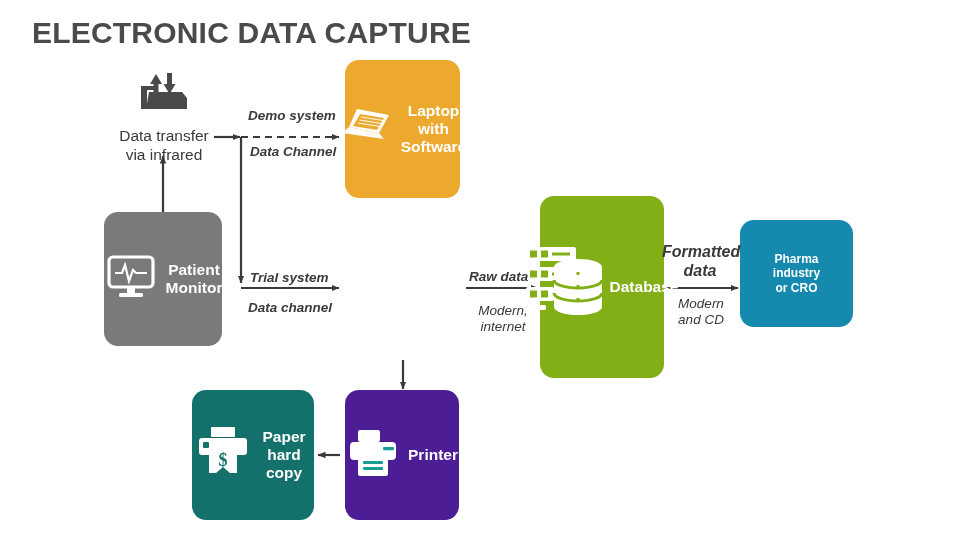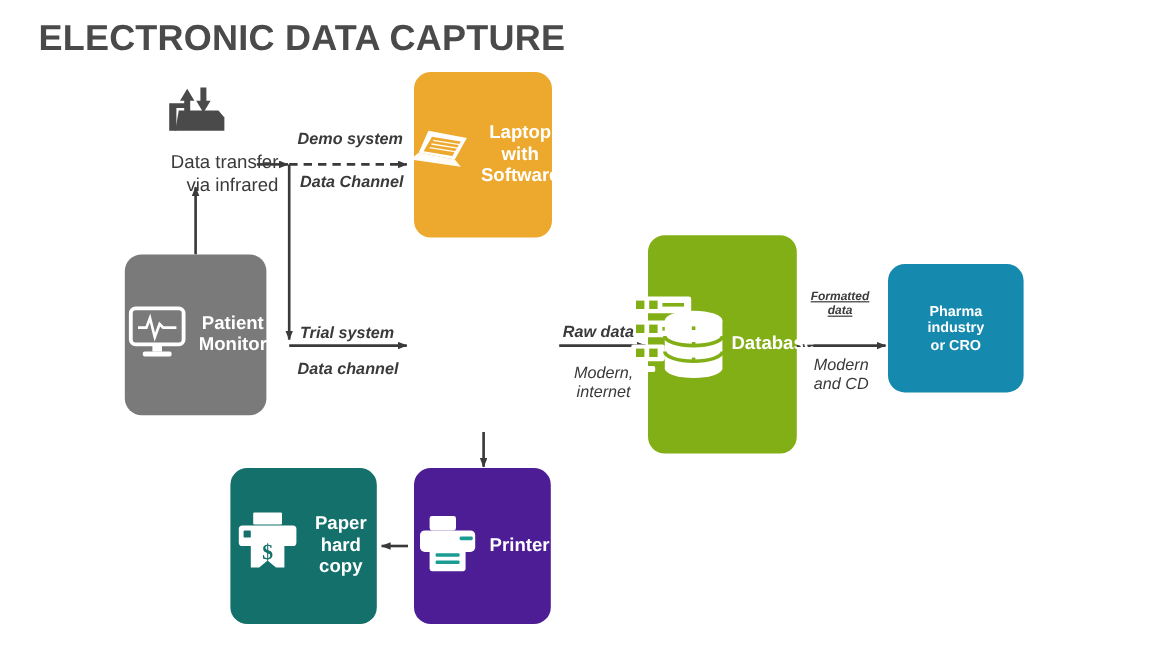--- a/index.html
+++ b/index.html
@@ -58,21 +58,21 @@
     color: #3a3a3a;
     white-space: pre-line;
     text-align: center;
     line-height: 1.2;
   }
   .edge-label.bold { font-weight: bold; }
   
   .plain-label {
     position: absolute;
     color: #3a3a3a;
-    text-align: right;
+    text-align: center;
     white-space: pre-line;
     line-height: 1.25;
   }
   .icon-free {
     position: absolute;
   }
   svg { display: block; }
 </style>
 </head>
 <body>
@@ -250,19 +250,19 @@
 
   <div class="edge-label bold" style="left:250px;top:270px;width:110px;font-size:13.5px;text-align:left;">Trial system</div>
 
   <div class="edge-label bold" style="left:248px;top:300px;width:115px;font-size:13.5px;text-align:left;">Data channel</div>
 
   <div class="edge-label bold" style="left:469px;top:269px;width:72px;font-size:13.5px;text-align:left;">Raw data</div>
 
   <div class="edge-label" style="left:467px;top:303px;width:72px;font-size:13.5px;">Modern,
 internet</div>
 
-  <div class="edge-label bold" style="left:662px;top:242px;width:76px;font-size:10px;text-decoration:underline;">Formatted
+  <div class="edge-label bold" style="left:662px;top:242px;width:76px;font-size:16px;">Formatted
 data</div>
 
   <div class="edge-label" style="left:665px;top:296px;width:72px;font-size:13.5px;">Modern
 and CD</div>
 
 </div>
 
 </body></html>

